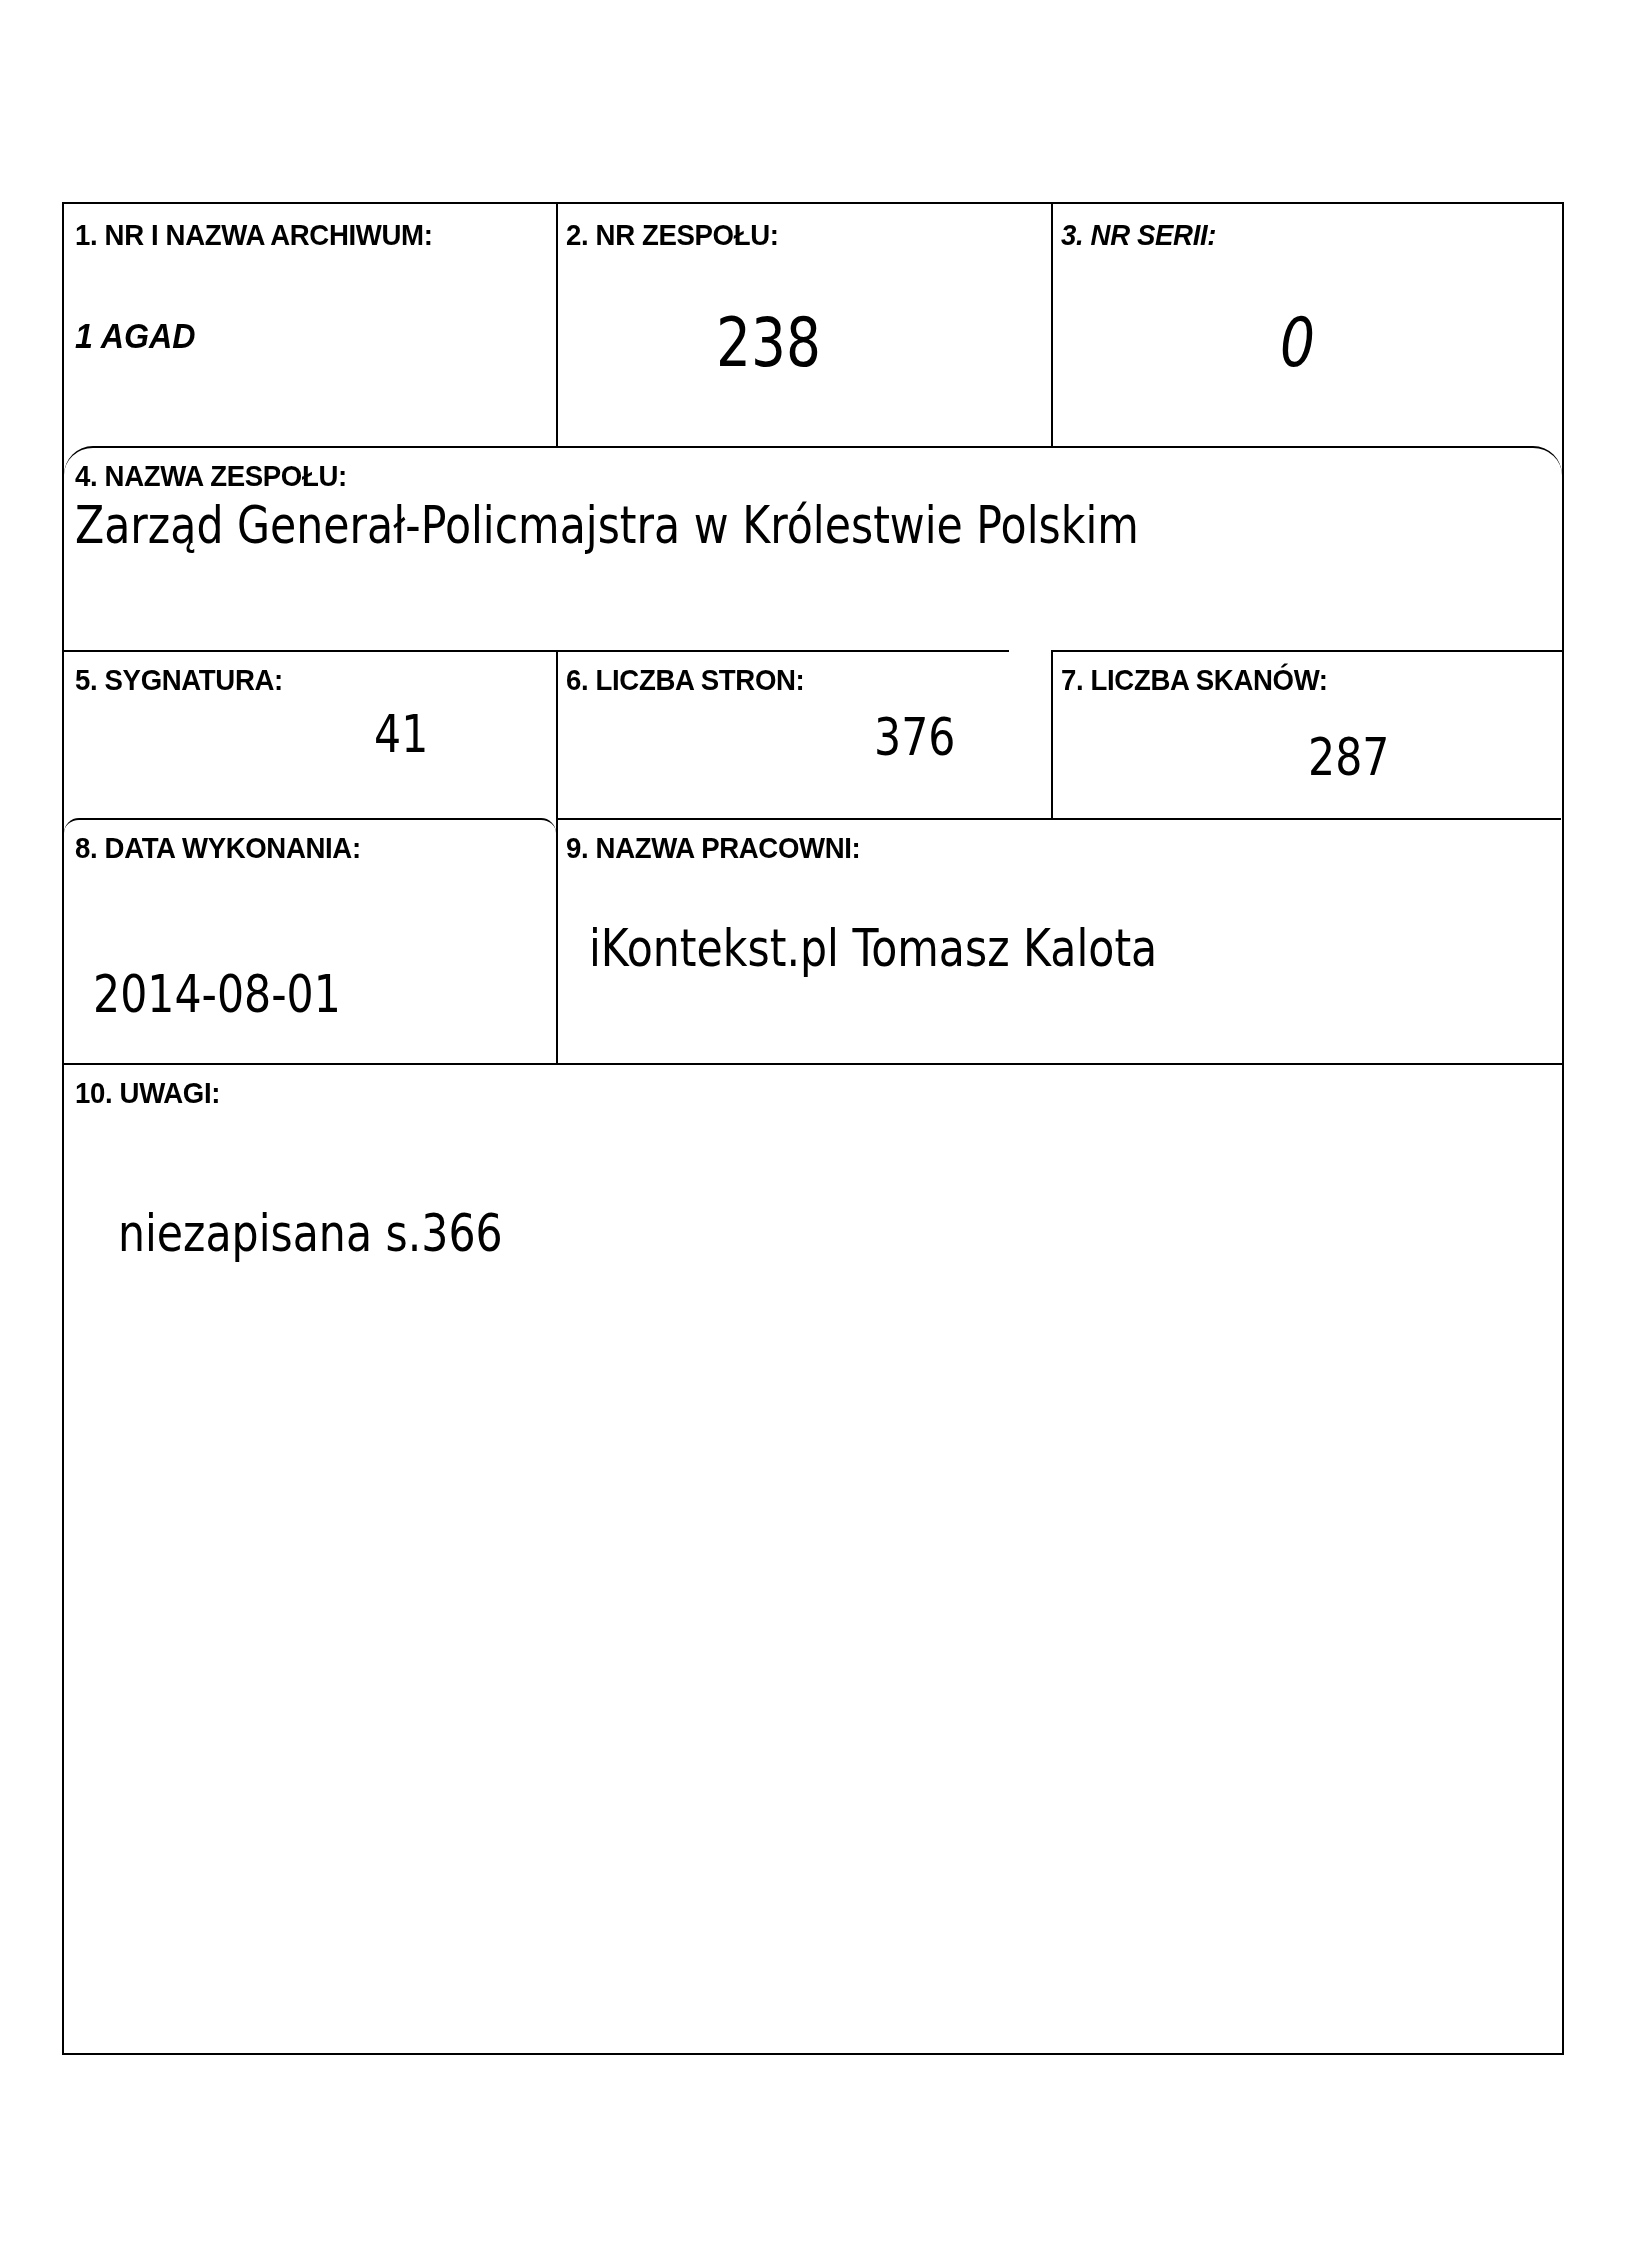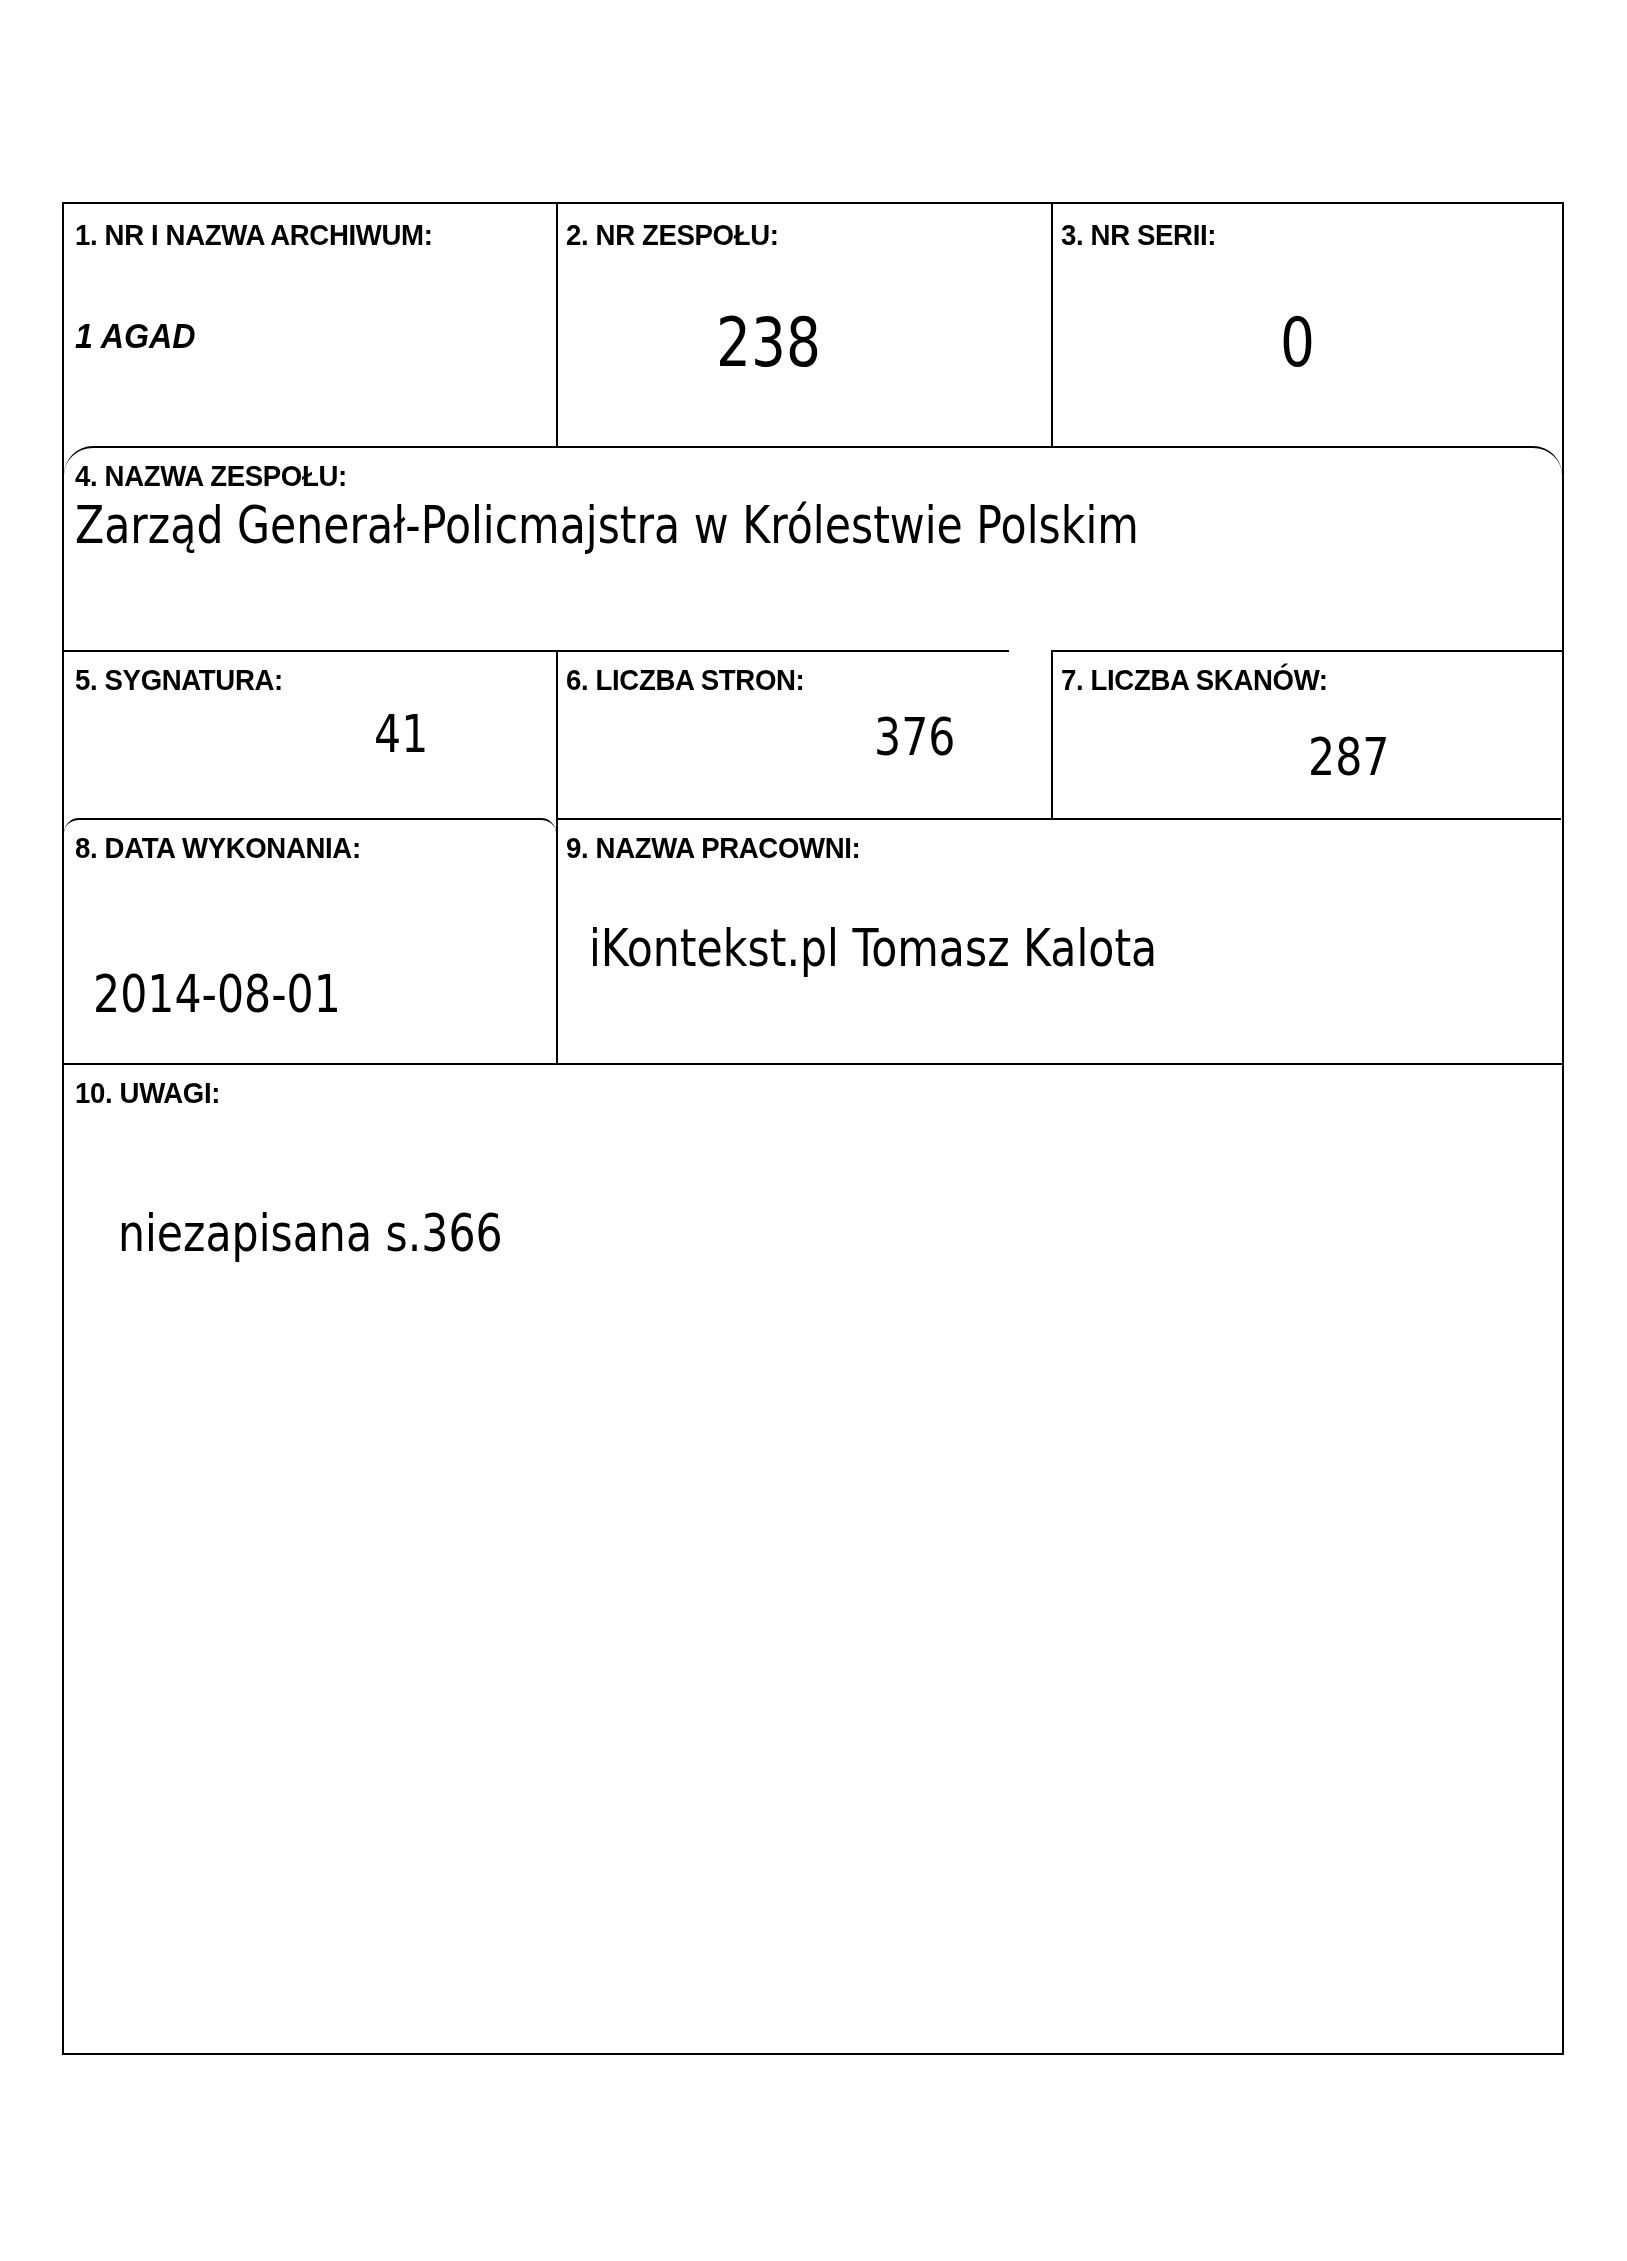--- a/index.html
+++ b/index.html
@@ -67,21 +67,21 @@
   <div class="cell" style="left:0; top:0; width:492px; height:242px;">
     <span class="label" style="left:10.7px; top:13.8px;">1. NR I NAZWA ARCHIWUM:</span>
     <span class="value-italic-bold" style="left:10.7px; top:112px;">1 AGAD</span>
   </div>
 
   <div class="cell bl" style="left:492px; top:0; width:495px; height:242px;">
     <span class="label" style="left:8.4px; top:13.8px;">2. NR ZESPOŁU:</span>
     <span class="value" style="left:158px; top:100px; font-size:67px;">238</span>
   </div>
 
-  <div class="cell bl" style="left:987px; top:0; width:511px; height:242px;">
+  <div class="cell bl" style="left:987px; top:0; width:511px; height:242px;font-style:italic;">
     <span class="label" style="left:8.4px; top:13.8px;">3. NR SERII:</span>
     <span class="value" style="left:227px; top:100px; font-size:67px;">0</span>
   </div>
 
   <div class="cell bt" style="left:0; top:242px; width:1498px; height:204px;border-radius:29px;">
     <span class="label" style="left:10.7px; top:10.7px;">4. NAZWA ZESPOŁU:</span>
     <span class="value" style="left:10.7px; top:47px; font-size:52px;">Zarząd Generał-Policmajstra w Królestwie Polskim</span>
   </div>
 
   <div class="cell bt" style="left:0; top:446px; width:492px; height:164px;">

